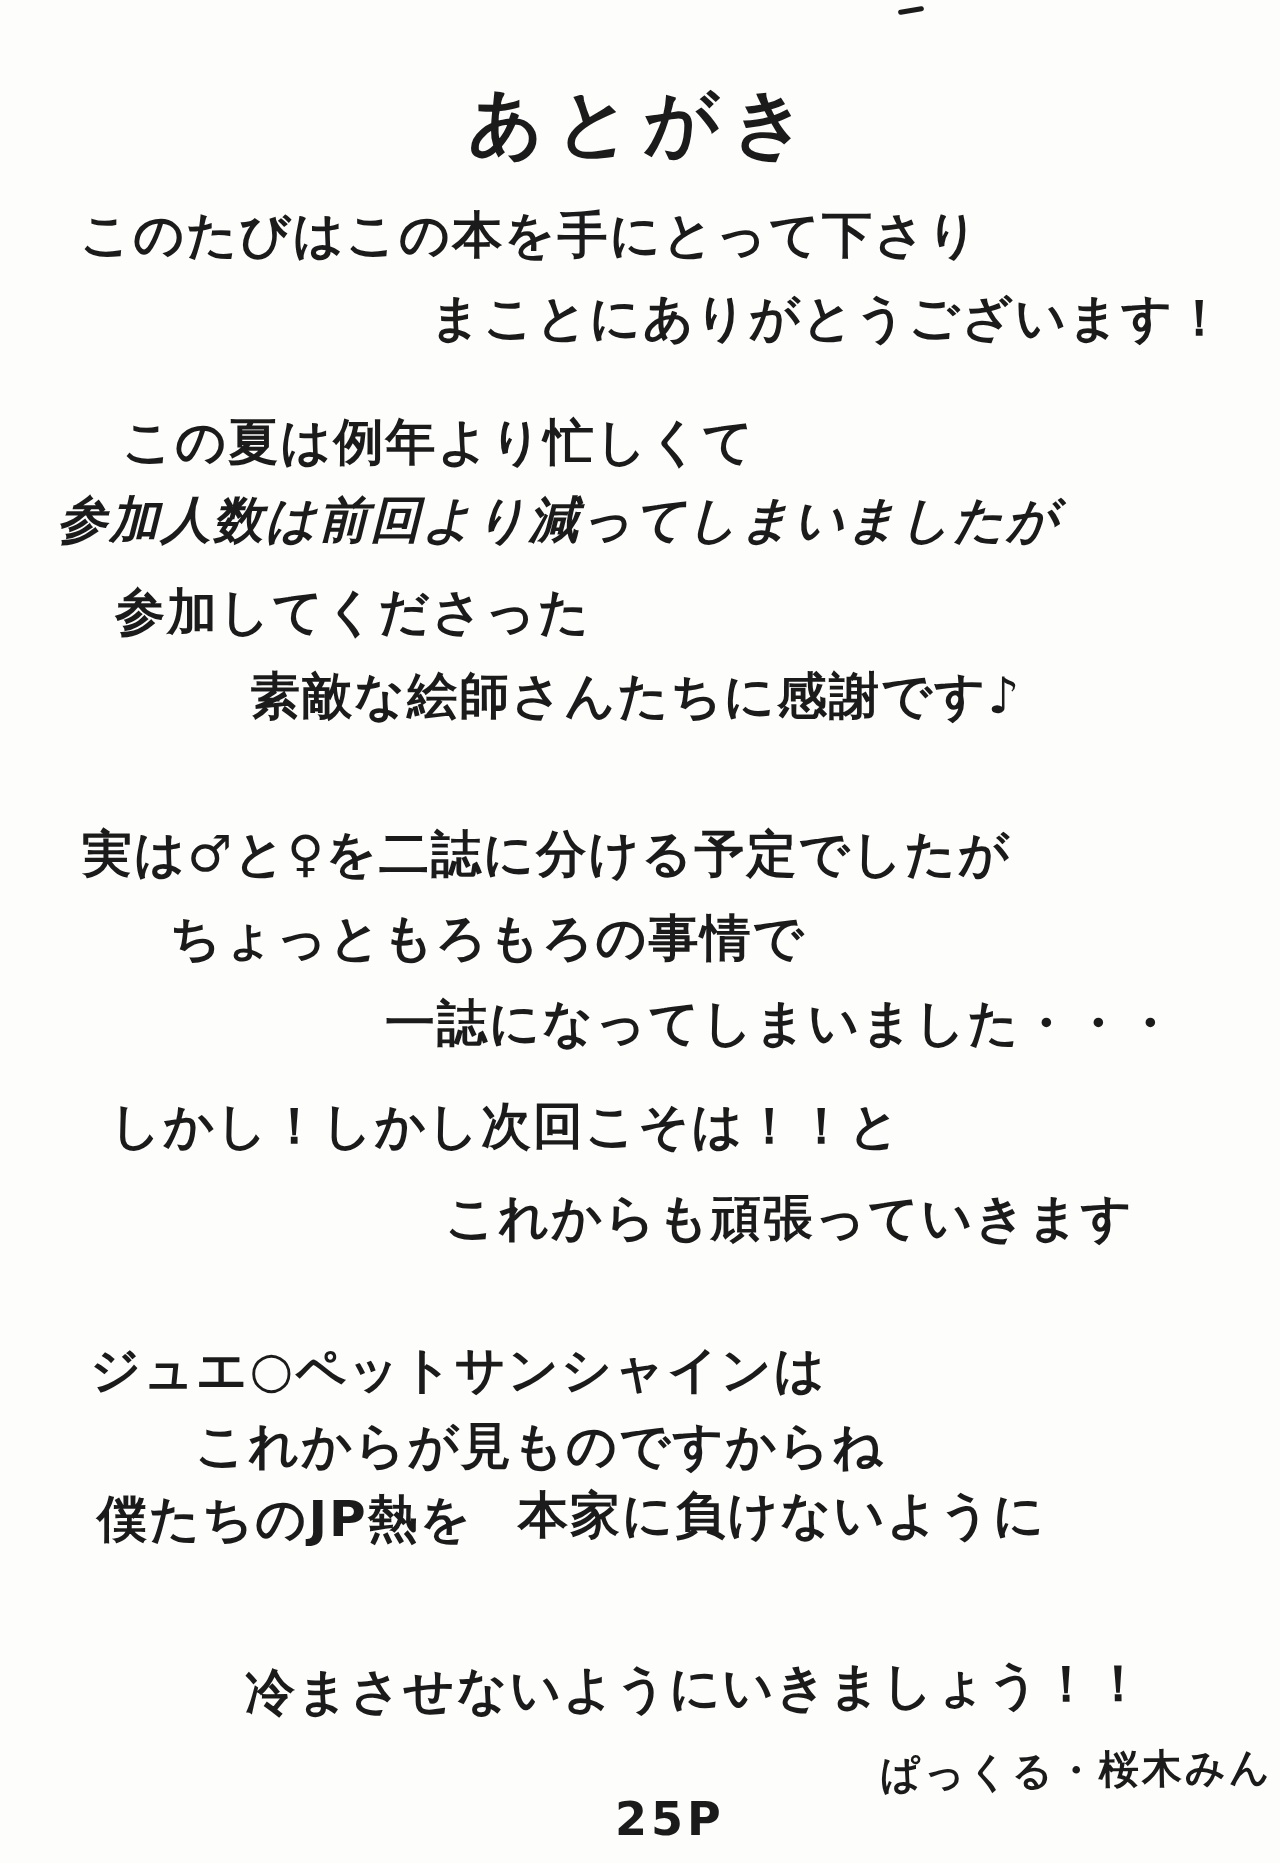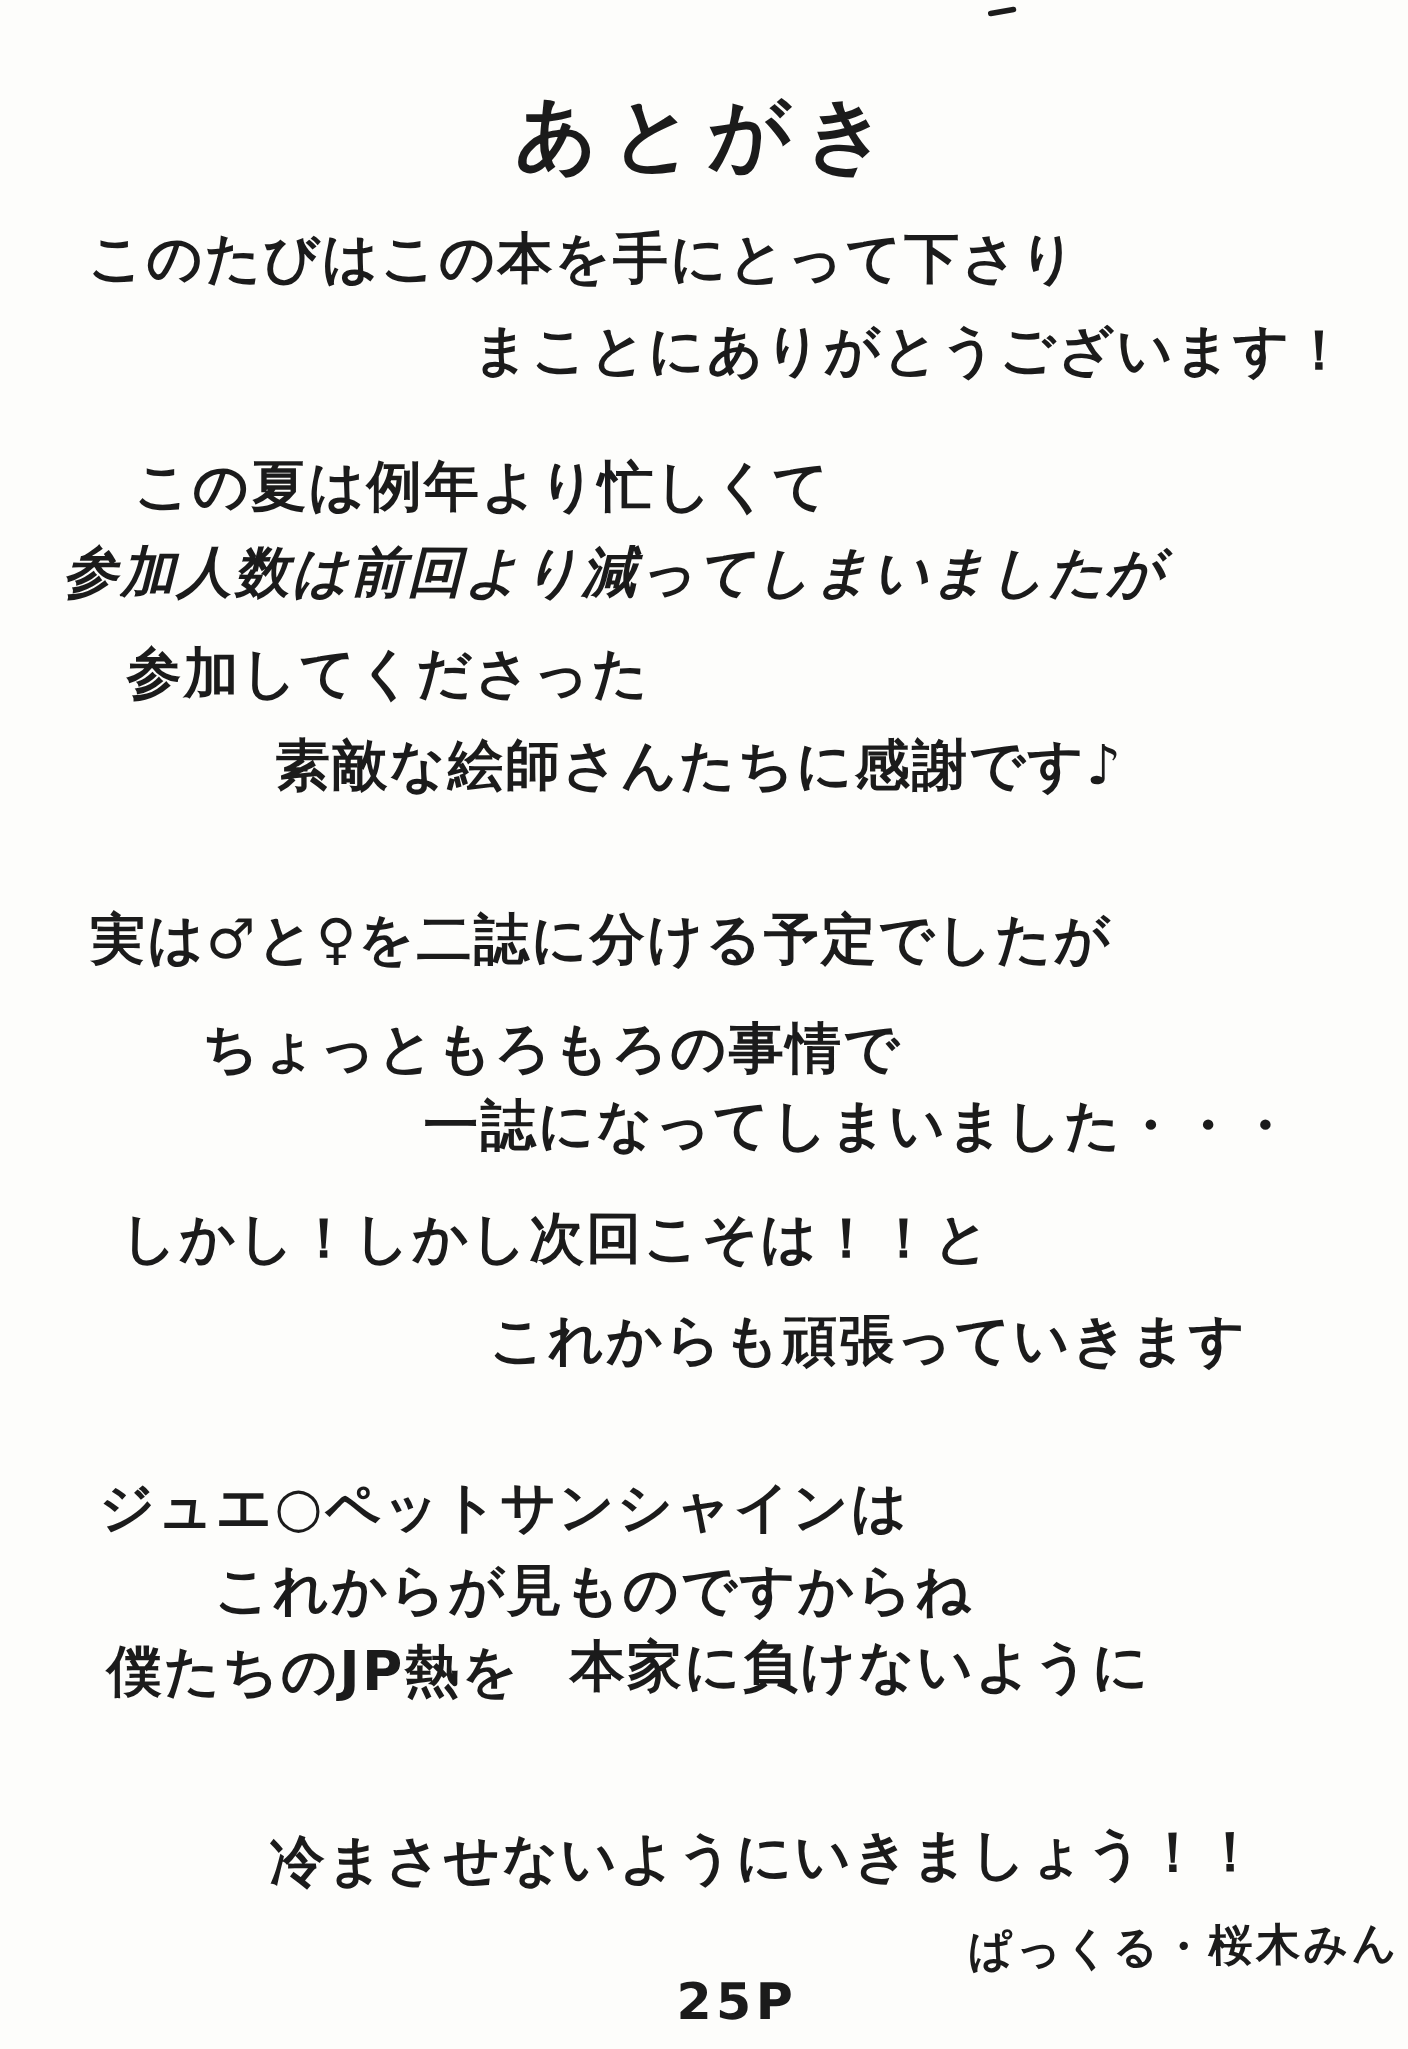--- a/index.html
+++ b/index.html
@@ -29,21 +29,21 @@
     font-size: 74px;
     letter-spacing: 12px;
   }
   #l0  { left: 80px;  top: 205px; }
   #l1  { left: 430px; top: 288px; }
   #l2  { left: 122px; top: 412px; }
   #l3  { left: 57px;  top: 490px; font-style: italic; }
   #l4  { left: 115px; top: 582px; }
   #l5  { left: 250px; top: 666px; }
   #l6  { left: 82px;  top: 824px; }
-  #l7  { left: 184px; top: 908px; margin-top: 15px; }
+  #l7  { left: 170px; top: 908px; }
   #l8  { left: 385px; top: 993px; text-align: right; }
   #l9  { left: 110px; top: 1096px; }
   #l10 { left: 445px; top: 1188px; }
   #l11 { left: 90px;  top: 1340px; }
   #l12 { left: 195px; top: 1416px; }
   #l13 { left: 490px; top: 1485px; margin-left: 28px; }
   #l14 { left: 85px;  top: 1489px; margin-left: 12px; }
   #l15 { left: 245px; top: 1658px; transform: rotate(-0.6deg); }
   .signature {
     left: 880px;

